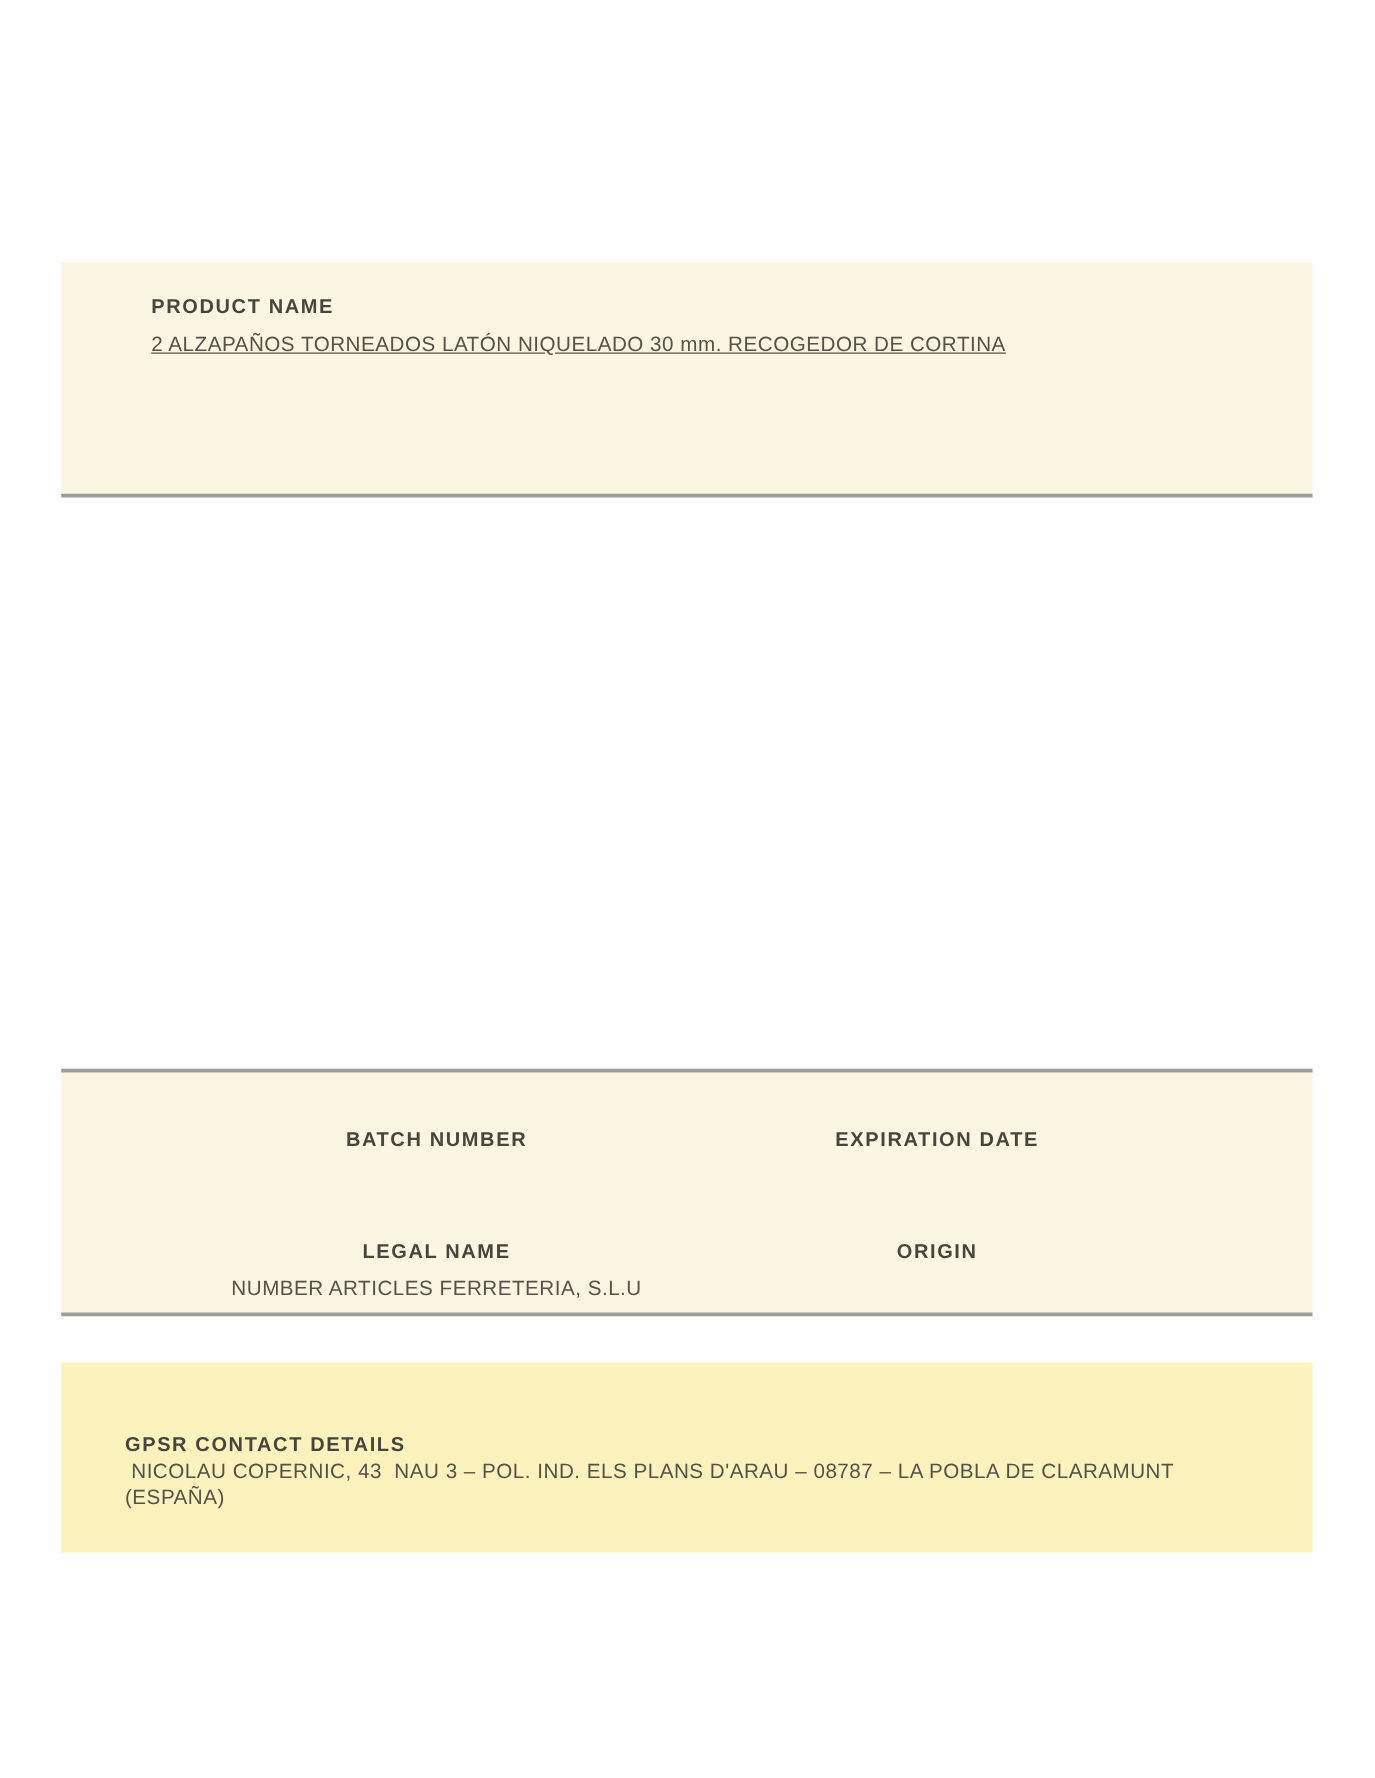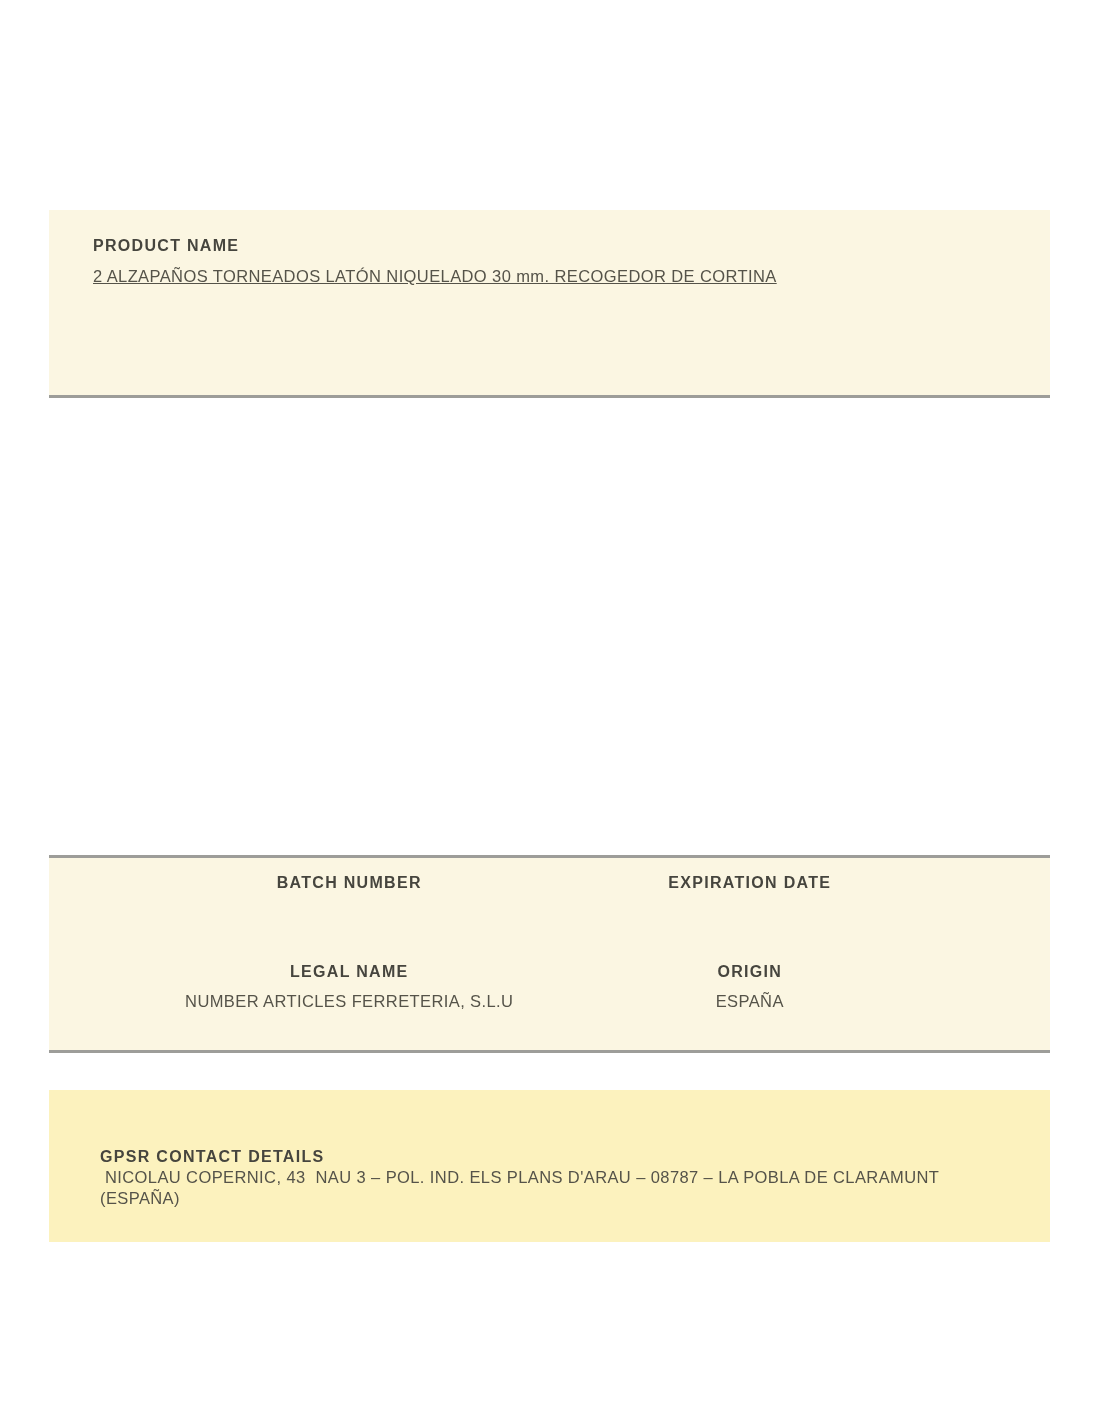--- a/index.html
+++ b/index.html
@@ -19,21 +19,21 @@
   
   .product-section {
     position: absolute;
     left: 49px;
     top: 210px;
     width: 1001px;
     height: 188px;
     box-sizing: border-box;
     background: #FBF6E2;
     border-bottom: 3px solid #9D9D99;
-    padding: 26px 40px 0 44px;
+    padding: 26px 40px 0 72px;
   }
 
   .field-label {
     font-size: 16px;
     font-weight: bold;
     letter-spacing: 1.3px;
     color: #46453E;
     line-height: 20px;
   }
   .field-value {
@@ -60,21 +60,21 @@
     padding: 0 100px;
   }
   .details-row {
     display: flex;
     width: 100%;
   }
   .details-col {
     width: 50%;
     text-align: center;
   }
-  .details-row.row-1 { padding-top: 15px; }
+  .details-row.row-1 { padding-top: 45px; }
   .details-row.row-2 { padding-top: 69px; }
   .details-col .field-value { margin-top: 9px; }
 
   
   .gpsr-section {
     position: absolute;
     left: 49px;
     top: 1090px;
     width: 1001px;
     height: 152px;
@@ -107,21 +107,20 @@
         <div class="field-label">EXPIRATION DATE</div>
       </div>
     </div>
     <div class="details-row row-2">
       <div class="details-col">
         <div class="field-label">LEGAL NAME</div>
         <div class="field-value">NUMBER ARTICLES FERRETERIA, S.L.U</div>
       </div>
       <div class="details-col">
         <div class="field-label">ORIGIN</div>
-        <div class="field-value">ESPAÑA</div>
       </div>
     </div>
   </section>
 
   <section class="gpsr-section">
     <div class="field-label">GPSR CONTACT DETAILS</div>
     <div class="field-value"> NICOLAU COPERNIC, 43  NAU 3 – POL. IND. ELS PLANS D'ARAU – 08787 – LA POBLA DE CLARAMUNT (ESPAÑA)</div>
   </section>
 
 </div>

